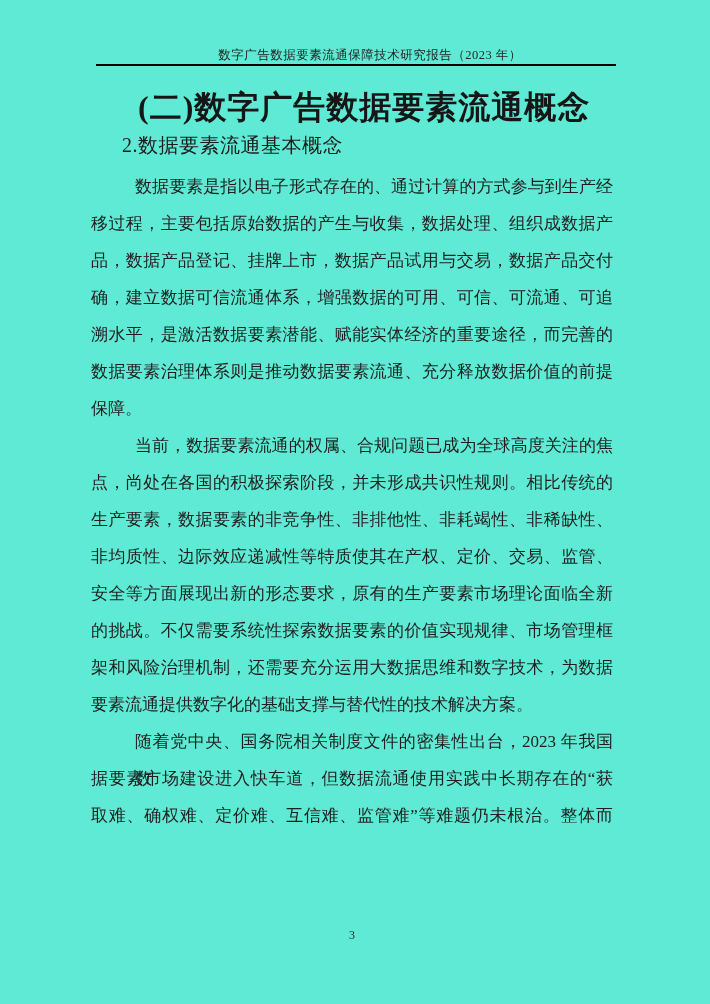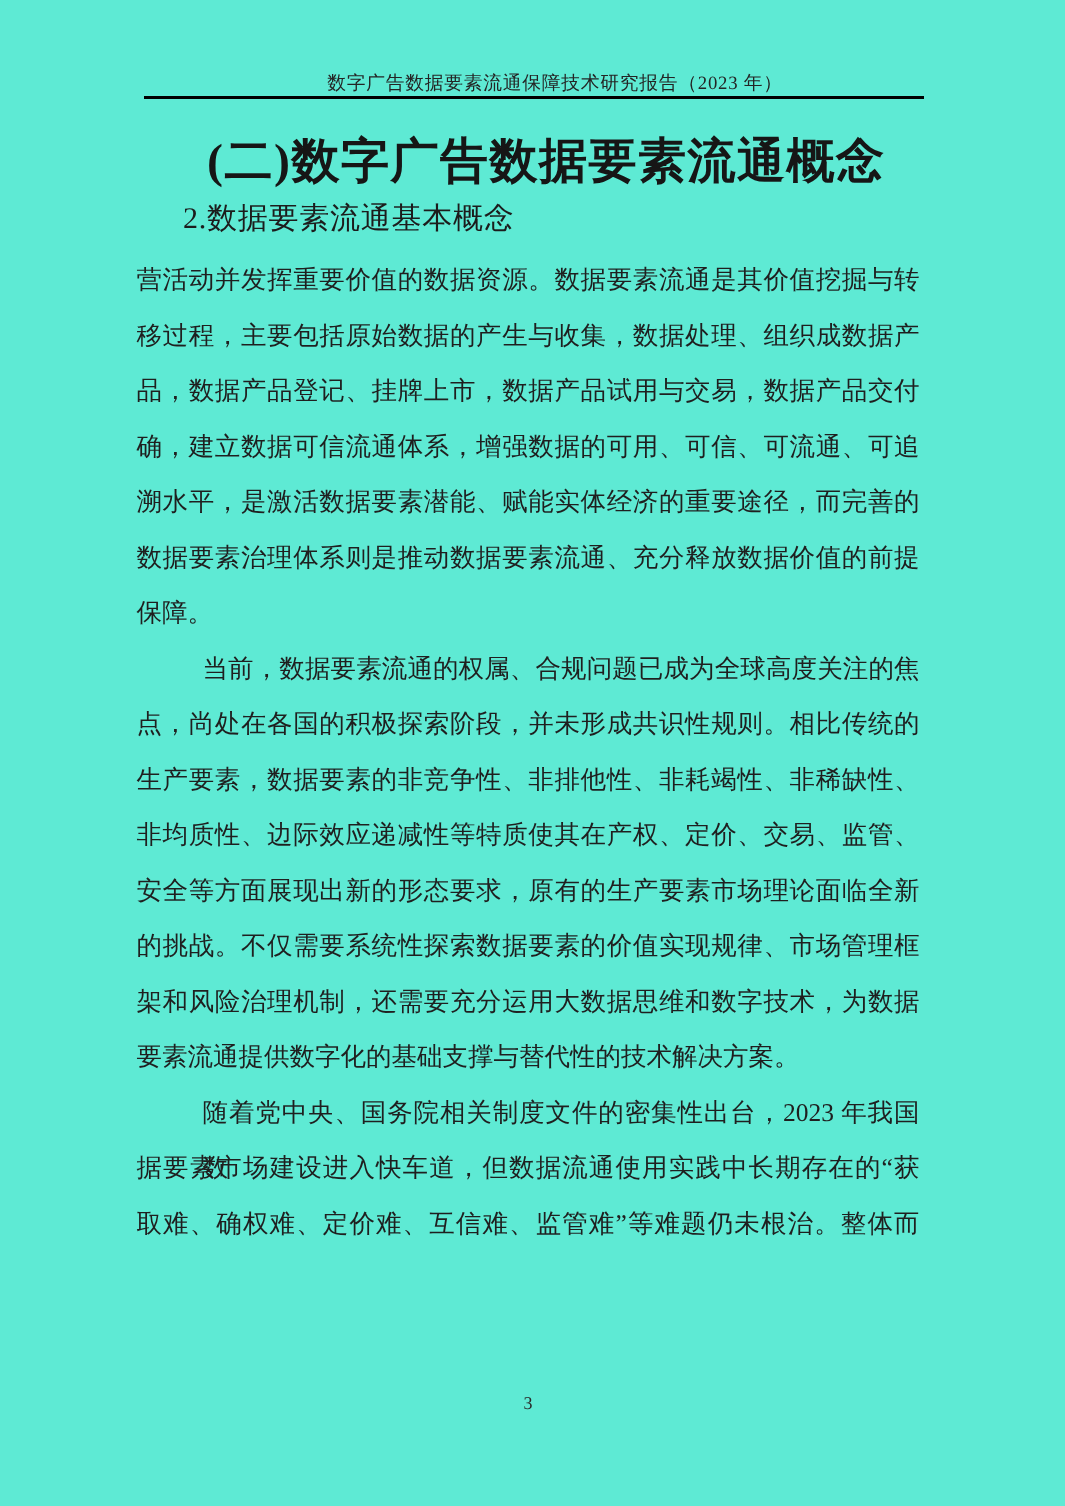--- a/index.html
+++ b/index.html
@@ -97,21 +97,21 @@
 
   <div class="header-title">数字广告数据要素流通保障技术研究报告（2023 年）</div>
 
   <div class="header-rule"></div>
 
   <div class="section-heading">(二)数字广告数据要素流通概念</div>
 
   <div class="subsection-heading">2.数据要素流通基本概念</div>
 
   <div class="body-text">
-      <div class="body-line">营活动并发挥重要价值的数据资源。数据要素流通是其价值挖掘与转</div>
+      <div class="body-line first">数据要素是指以电子形式存在的、通过计算的方式参与到生产经</div>
       <div class="body-line">移过程，主要包括原始数据的产生与收集，数据处理、组织成数据产</div>
       <div class="body-line">品，数据产品登记、挂牌上市，数据产品试用与交易，数据产品交付</div>
       <div class="body-line">确，建立数据可信流通体系，增强数据的可用、可信、可流通、可追</div>
       <div class="body-line">溯水平，是激活数据要素潜能、赋能实体经济的重要途径，而完善的</div>
       <div class="body-line">数据要素治理体系则是推动数据要素流通、充分释放数据价值的前提</div>
       <div class="body-line last">保障。</div>
       <div class="body-line first">当前，数据要素流通的权属、合规问题已成为全球高度关注的焦</div>
       <div class="body-line">点，尚处在各国的积极探索阶段，并未形成共识性规则。相比传统的</div>
       <div class="body-line">生产要素，数据要素的非竞争性、非排他性、非耗竭性、非稀缺性、</div>
       <div class="body-line">非均质性、边际效应递减性等特质使其在产权、定价、交易、监管、</div>

